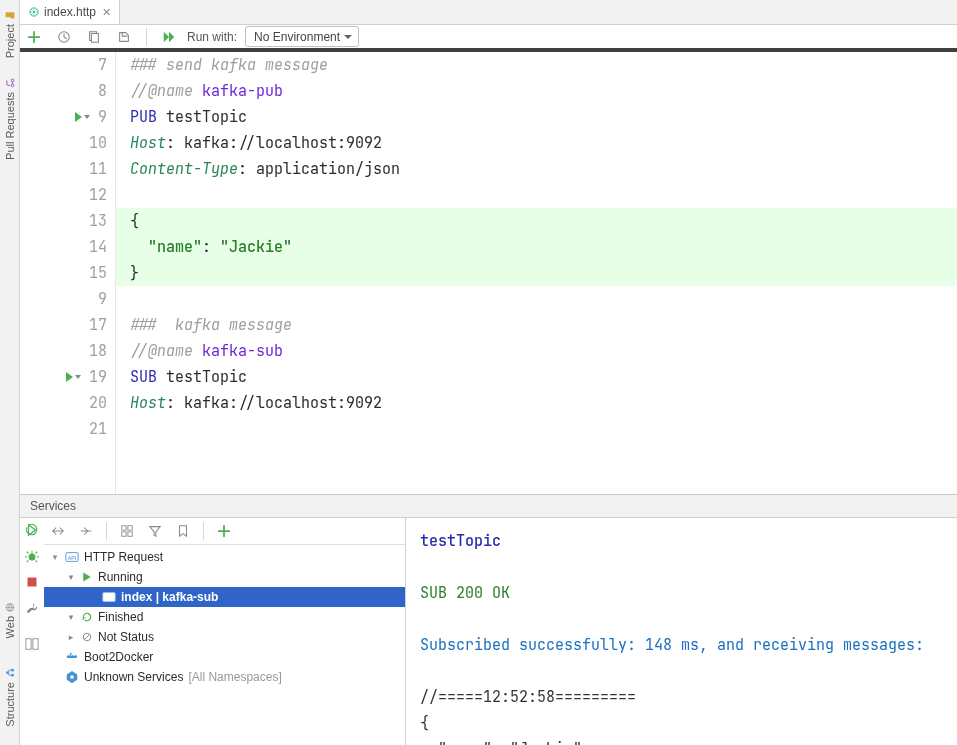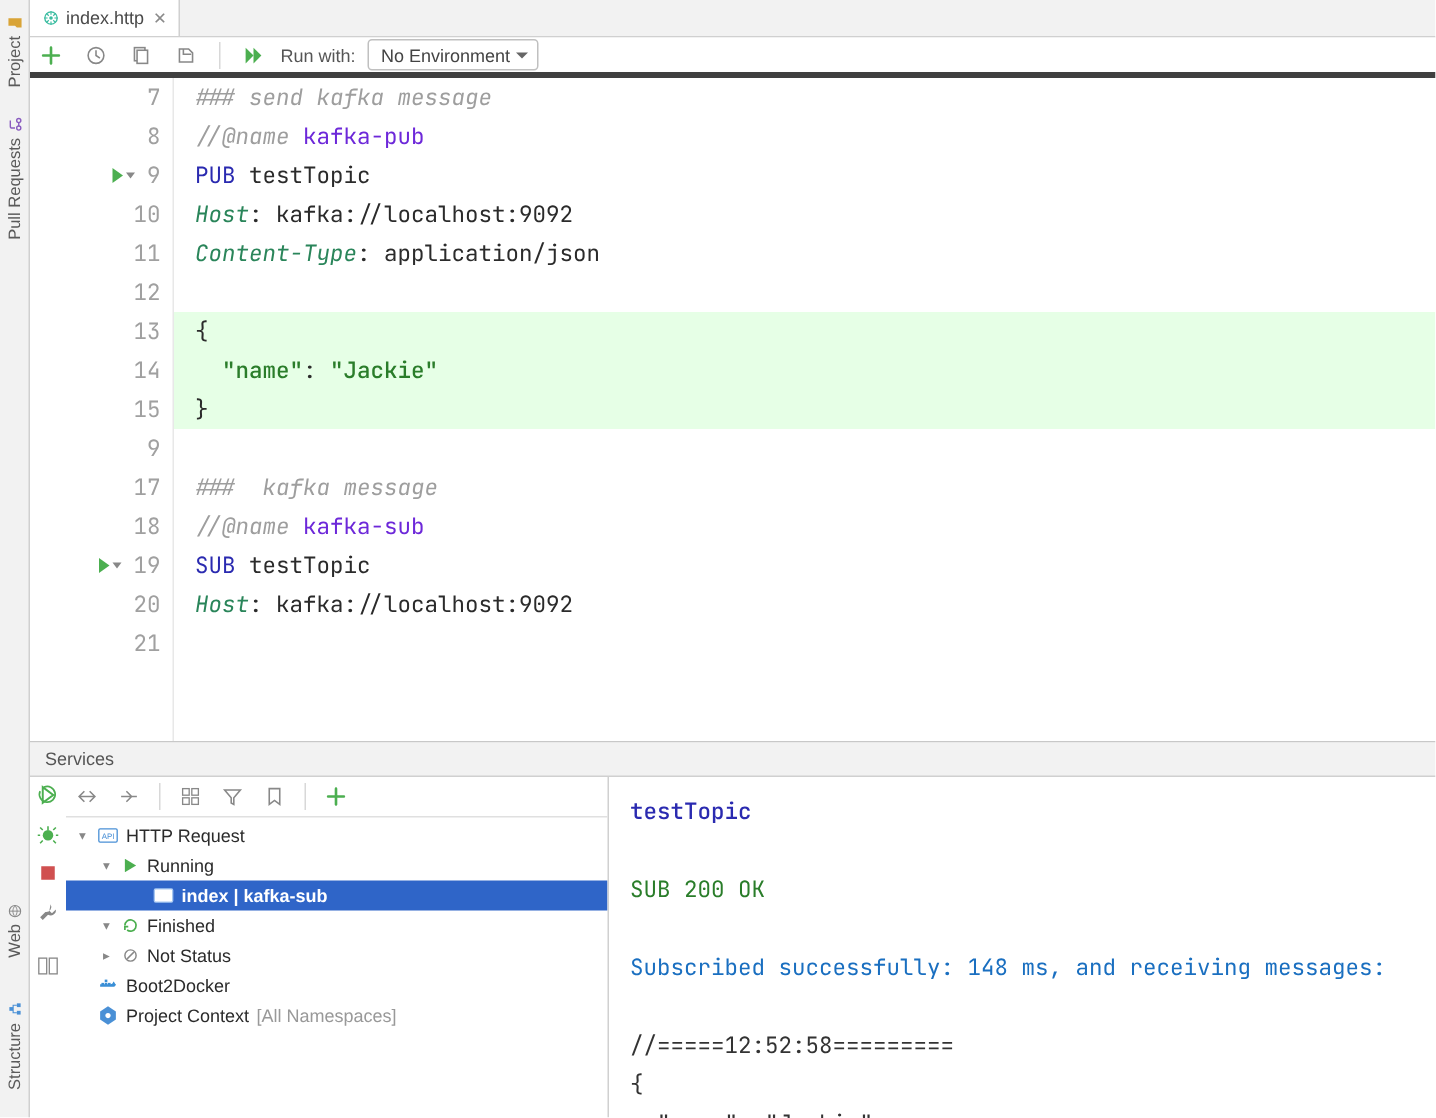--- a/index.html
+++ b/index.html
@@ -501,21 +501,21 @@
               <span>Boot2Docker</span>
             </div>
             <div class="tree-row">
               <span style="width:10px"></span>
               <span>
                   <svg width="14" height="14" viewBox="0 0 16 16">
                     <polygon points="8,1 14,5 14,11 8,15 2,11 2,5" fill="#4a90d6"></polygon>
                     <circle cx="8" cy="8" r="2" fill="#fff"></circle>
                   </svg>
                 </span>
-              <span>Project Context</span>
+              <span>Unknown Services</span>
               <span class="muted">[All Namespaces]</span>
             </div>
           </div>
         </div>
         <div class="services-output"><span class="out-topic">testTopic</span>
 
 <span class="out-status">SUB 200 OK</span>
 
 <span class="out-msg">Subscribed successfully: 148 ms, and receiving messages:</span>
 

